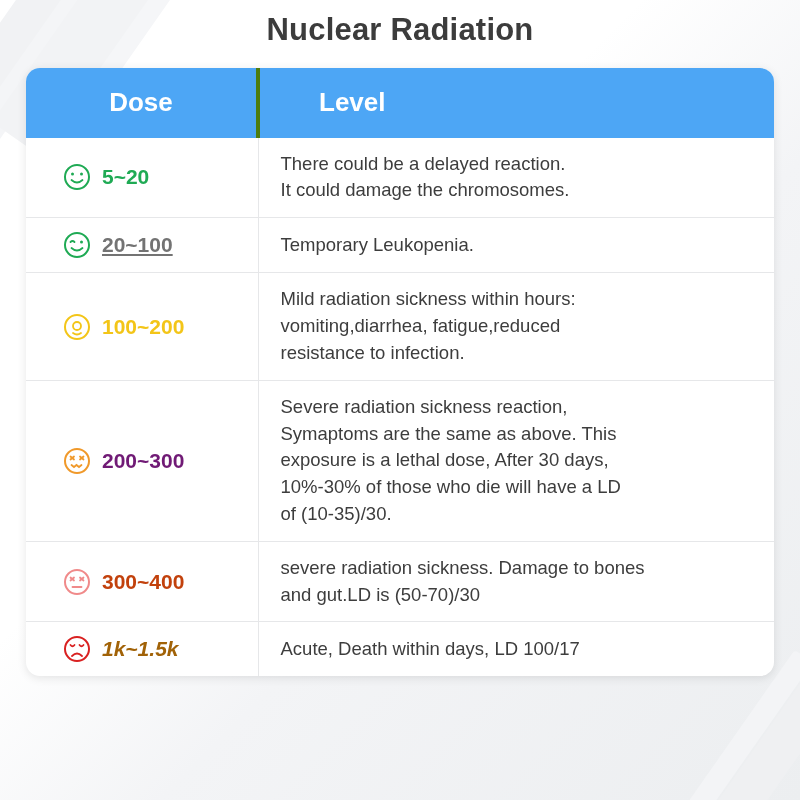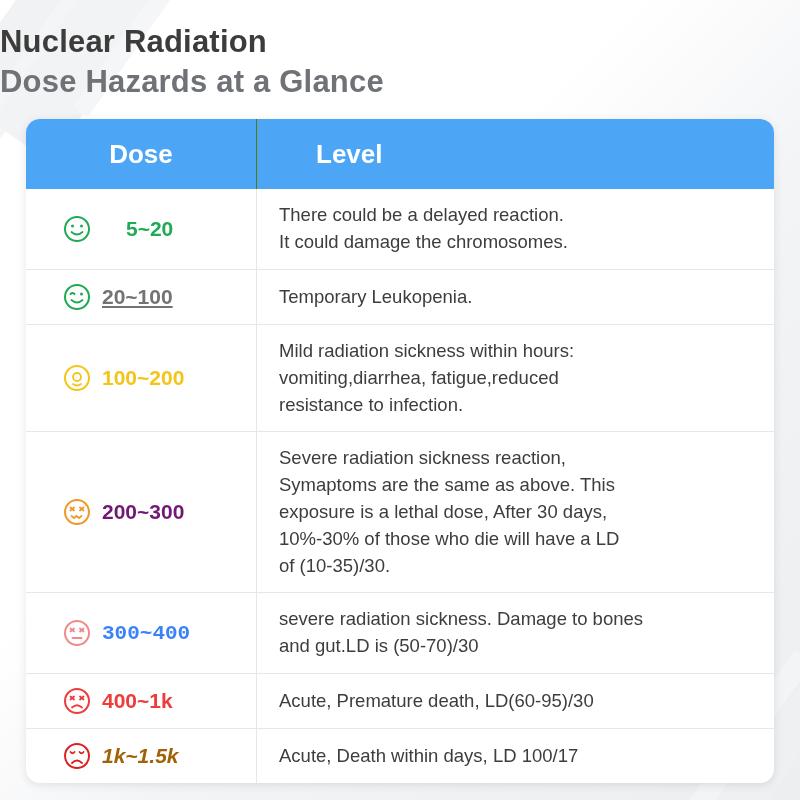--- a/index.html
+++ b/index.html
@@ -55,22 +55,22 @@
     display: block;
     background: #eff0f2;
     transform: rotate(35deg);
     border-radius: 4px;
   }
   .deco-r .c1 { width: 40px; height: 400px; right: 60px; bottom: -130px; }
   .deco-r .c2 { width: 22px; height: 400px; right: 130px; bottom: -160px; background:#f3f4f6;}
 
   .title-wrap {
     position: relative;
-    text-align: left;
-    padding-top: 22px;
+    text-align: center;
+    padding-top: 10px;
   }
   .title-line1 {
     font-size: 31px;
     font-weight: bold;
     color: #3c3c3c;
     letter-spacing: 0.2px;
     line-height: 1.28;
   }
   .title-line2 {
     font-size: 31px;
@@ -97,21 +97,21 @@
   table.dose-table th {
     background: #4da6f5;
     color: #ffffff;
     font-size: 26px;
     font-weight: bold;
     height: 68px;
     vertical-align: middle;
   }
   th.col-dose { width: 228px; text-align: center; }
   th.col-level { text-align: left; padding-left: 59px; }
-  th.col-dose { border-right: 1px solid #4d7c0f; }
+  th.col-dose { border-right: 4px solid #4d7c0f; }
 
   table.dose-table td {
     border-bottom: 1px solid #e6e7e9;
     vertical-align: middle;
   }
   table.dose-table tr:last-child td { border-bottom: none; }
 
   td.dose-cell {
     width: 228px;
     border-right: 1px solid #e6e7e9;
@@ -152,21 +152,20 @@
       <span class="b3"></span>
       <span class="b4"></span>
   </div>
   <div class="deco-r">
     <span class="c1"></span>
       <span class="c2"></span>
   </div>
 
   <div class="title-wrap">
     <div class="title-line1">Nuclear Radiation</div>
-    <div class="title-line2">Dose Hazards at a Glance</div>
   </div>
 
   <div class="card">
     <table class="dose-table">
       <thead>
         <tr>
           <th class="col-dose">Dose</th>
           <th class="col-level">Level</th>
         </tr>
       </thead>
@@ -175,21 +174,21 @@
             <td class="dose-cell">
               <div class="dose-inner">
                 <span>
                   <svg width="30" height="30" viewBox="0 0 30 30" class="face">
                     <circle cx="15" cy="15" r="12" fill="none" stroke="#1faa54" stroke-width="2"></circle>
                     <circle cx="10.5" cy="12" r="1.5" fill="#1faa54"></circle>
                     <circle cx="19.5" cy="12" r="1.5" fill="#1faa54"></circle>
                     <path d="M9.5 18 Q15 23 20.5 18" fill="none" stroke="#1faa54" stroke-width="1.8" stroke-linecap="round"></path>
                   </svg>
                 </span>
-                <span class="dose-text" style="color: rgb(31, 170, 84); margin-left: 24px;">5~20</span>
+                <span class="dose-text" style="color: rgb(31, 170, 84);">5~20</span>
               </div>
             </td>
             <td class="level-cell">
               <div>There could be a delayed reaction.
 It could damage the chromosomes.</div>
             </td>
           </tr>
           <tr>
             <td class="dose-cell">
               <div class="dose-inner">
@@ -257,46 +256,26 @@
                 <span>
                   <svg width="30" height="30" viewBox="0 0 30 30" class="face">
                     <circle cx="15" cy="15" r="12" fill="none" stroke="#f08a8a" stroke-width="2"></circle>
                     <line x1="8.5" y1="10.5" x2="12" y2="13.5" stroke="#f08a8a" stroke-width="1.8" stroke-linecap="round"></line>
                     <line x1="12" y1="10.5" x2="8.5" y2="13.5" stroke="#f08a8a" stroke-width="1.8" stroke-linecap="round"></line>
                     <line x1="18" y1="10.5" x2="21.5" y2="13.5" stroke="#f08a8a" stroke-width="1.8" stroke-linecap="round"></line>
                     <line x1="21.5" y1="10.5" x2="18" y2="13.5" stroke="#f08a8a" stroke-width="1.8" stroke-linecap="round"></line>
                     <line x1="10.5" y1="20" x2="19.5" y2="20" stroke="#f08a8a" stroke-width="1.8" stroke-linecap="round"></line>
                   </svg>
                 </span>
-                <span class="dose-text" style="color: #3b82f6; font-family: Liberation Mono, monospace;">300~400</span>
+                <span class="dose-text" style="color: #c2410c;">300~400</span>
               </div>
             </td>
             <td class="level-cell">
               <div>severe radiation sickness. Damage to bones
 and gut.LD is (50-70)/30</div>
-            </td>
-          </tr>
-          <tr>
-            <td class="dose-cell">
-              <div class="dose-inner">
-                <span>
-                  <svg width="30" height="30" viewBox="0 0 30 30" class="face">
-                    <circle cx="15" cy="15" r="12" fill="none" stroke="#ee3b3b" stroke-width="2"></circle>
-                    <line x1="8.5" y1="10.5" x2="12" y2="13.5" stroke="#ee3b3b" stroke-width="1.8" stroke-linecap="round"></line>
-                    <line x1="12" y1="10.5" x2="8.5" y2="13.5" stroke="#ee3b3b" stroke-width="1.8" stroke-linecap="round"></line>
-                    <line x1="18" y1="10.5" x2="21.5" y2="13.5" stroke="#ee3b3b" stroke-width="1.8" stroke-linecap="round"></line>
-                    <line x1="21.5" y1="10.5" x2="18" y2="13.5" stroke="#ee3b3b" stroke-width="1.8" stroke-linecap="round"></line>
-                    <path d="M10 21.5 Q15 17 20 21.5" fill="none" stroke="#ee3b3b" stroke-width="1.8" stroke-linecap="round"></path>
-                  </svg>
-                </span>
-                <span class="dose-text" style="color: rgb(238, 59, 59);">400~1k</span>
-              </div>
-            </td>
-            <td class="level-cell">
-              <div>Acute, Premature death, LD(60-95)/30</div>
             </td>
           </tr>
           <tr>
             <td class="dose-cell">
               <div class="dose-inner">
                 <span>
                   <svg width="30" height="30" viewBox="0 0 30 30" class="face">
                     <circle cx="15" cy="15" r="12" fill="none" stroke="#d92121" stroke-width="2"></circle>
                     <path d="M8.5 11 Q10.5 13.5 12.5 11" fill="none" stroke="#d92121" stroke-width="1.8" stroke-linecap="round"></path>
                     <path d="M17.5 11 Q19.5 13.5 21.5 11" fill="none" stroke="#d92121" stroke-width="1.8" stroke-linecap="round"></path>

